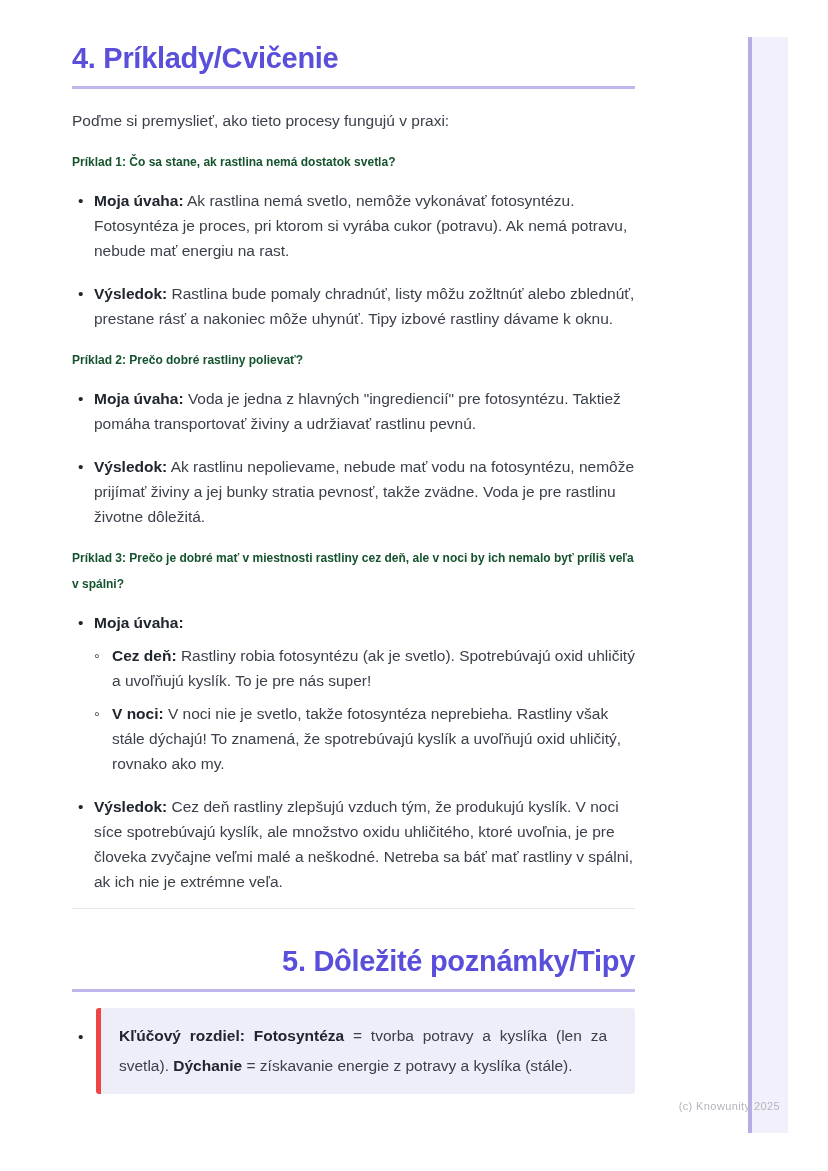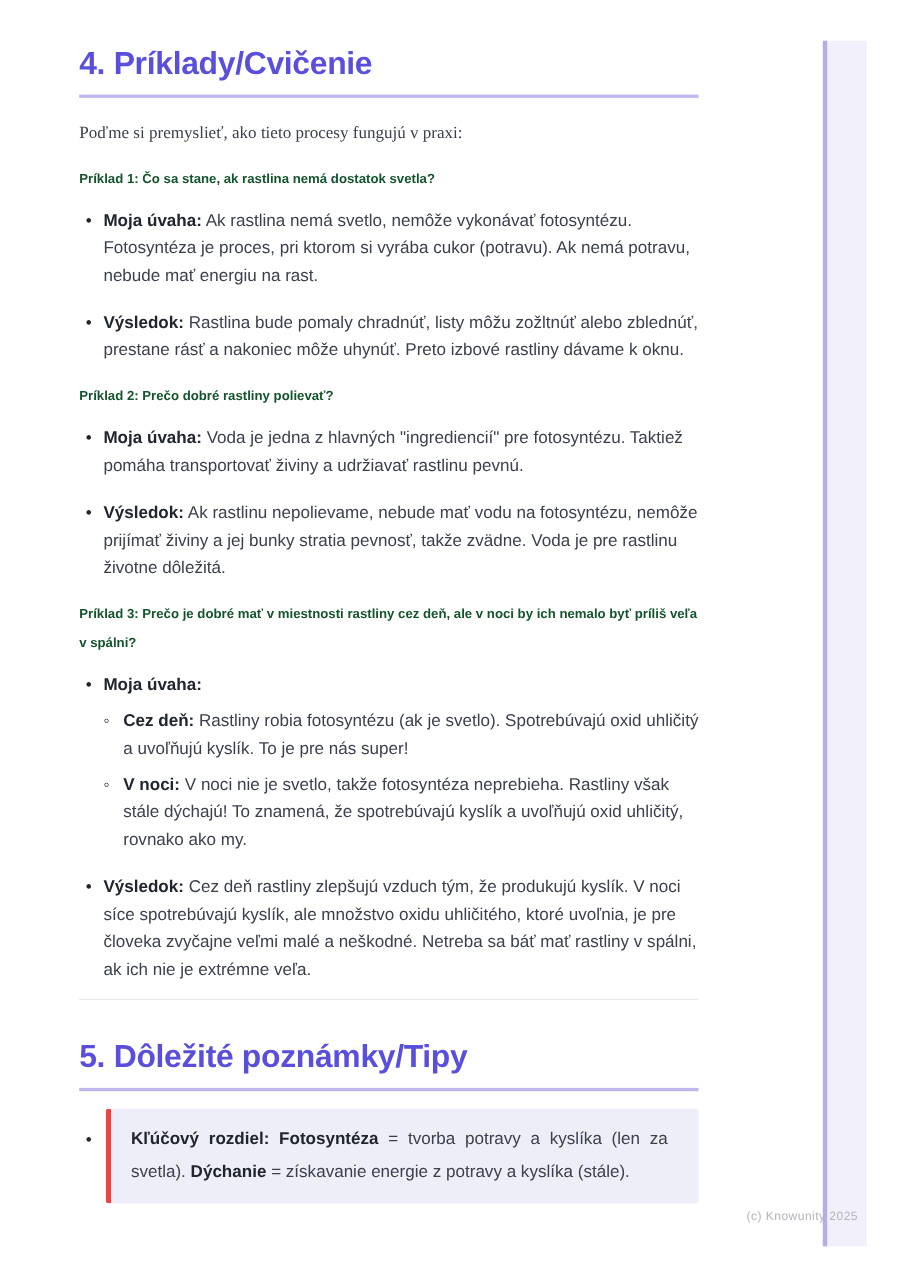--- a/index.html
+++ b/index.html
@@ -9,23 +9,23 @@
   }
   .content {
     position:absolute; left:72px; top:0; width:563px;
     color:#3b404b; font-size:15.5px; line-height:25px;
   }
   h2 {
     font-size:29px; line-height:36px; font-weight:700; color:#5a4fdb;
     margin:0; letter-spacing:-0.3px;
   }
   .sec4-title { margin-top:40px; }
-  .sec5-title { margin-top:34px; }
+  .sec5-title { margin-top:34px;text-align:right; }
   .h2-rule { height:3px; background:#beb7ec; margin-top:10px; }
-  .intro { margin:19px 0 0;font-family:Liberation Serif, serif; }
+  .intro { margin:19px 0 0; }
   h3 {
     font-size:12px; line-height:26px; font-weight:700; color:#14532d;
     margin:16px 0 0;
   }
   b { color:#20252e; font-weight:700; }
   ul.main { list-style:none; margin:13px 0 0; padding:0; }
   ul.main > li { position:relative; padding-left:22px; margin-top:18px; }
   ul.main > li:first-child { margin-top:13px; }
   ul.main > li::before { content:"•"; position:absolute; left:6px; top:0; color:#20252e; }
   ul.sub { list-style:none; margin:2px 0 0; padding:0; }
@@ -55,21 +55,21 @@
   <div class="content">
 
     <h2 class="sec4-title">4. Príklady/Cvičenie</h2>
     <div class="h2-rule"></div>
 
     <p class="intro">Poďme si premyslieť, ako tieto procesy fungujú v praxi:</p>
 
     <h3>Príklad 1: Čo sa stane, ak rastlina nemá dostatok svetla?</h3>
     <ul class="main">
       <li><b>Moja úvaha:</b><span> Ak rastlina nemá svetlo, nemôže vykonávať fotosyntézu. Fotosyntéza je proces, pri ktorom si vyrába cukor (potravu). Ak nemá potravu, nebude mať energiu na rast.</span></li>
-      <li><b>Výsledok:</b><span> Rastlina bude pomaly chradnúť, listy môžu zožltnúť alebo zblednúť, prestane rásť a nakoniec môže uhynúť. Preto izbové rastliny dávame k oknu.</span></li>
+      <li><b>Výsledok:</b><span> Rastlina bude pomaly chradnúť, listy môžu zožltnúť alebo zblednúť, prestane rásť a nakoniec môže uhynúť. Tipy izbové rastliny dávame k oknu.</span></li>
     </ul>
 
     <h3>Príklad 2: Prečo dobré rastliny polievať?</h3>
     <ul class="main">
       <li><b>Moja úvaha:</b><span> Voda je jedna z hlavných "ingrediencií" pre fotosyntézu. Taktiež pomáha transportovať živiny a udržiavať rastlinu pevnú.</span></li>
       <li><b>Výsledok:</b><span> Ak rastlinu nepolievame, nebude mať vodu na fotosyntézu, nemôže prijímať živiny a jej bunky stratia pevnosť, takže zvädne. Voda je pre rastlinu životne dôležitá.</span></li>
     </ul>
 
     <h3>Príklad 3: Prečo je dobré mať v miestnosti rastliny cez deň, ale v noci by ich nemalo byť príliš veľa v spálni?</h3>
     <ul class="main">

